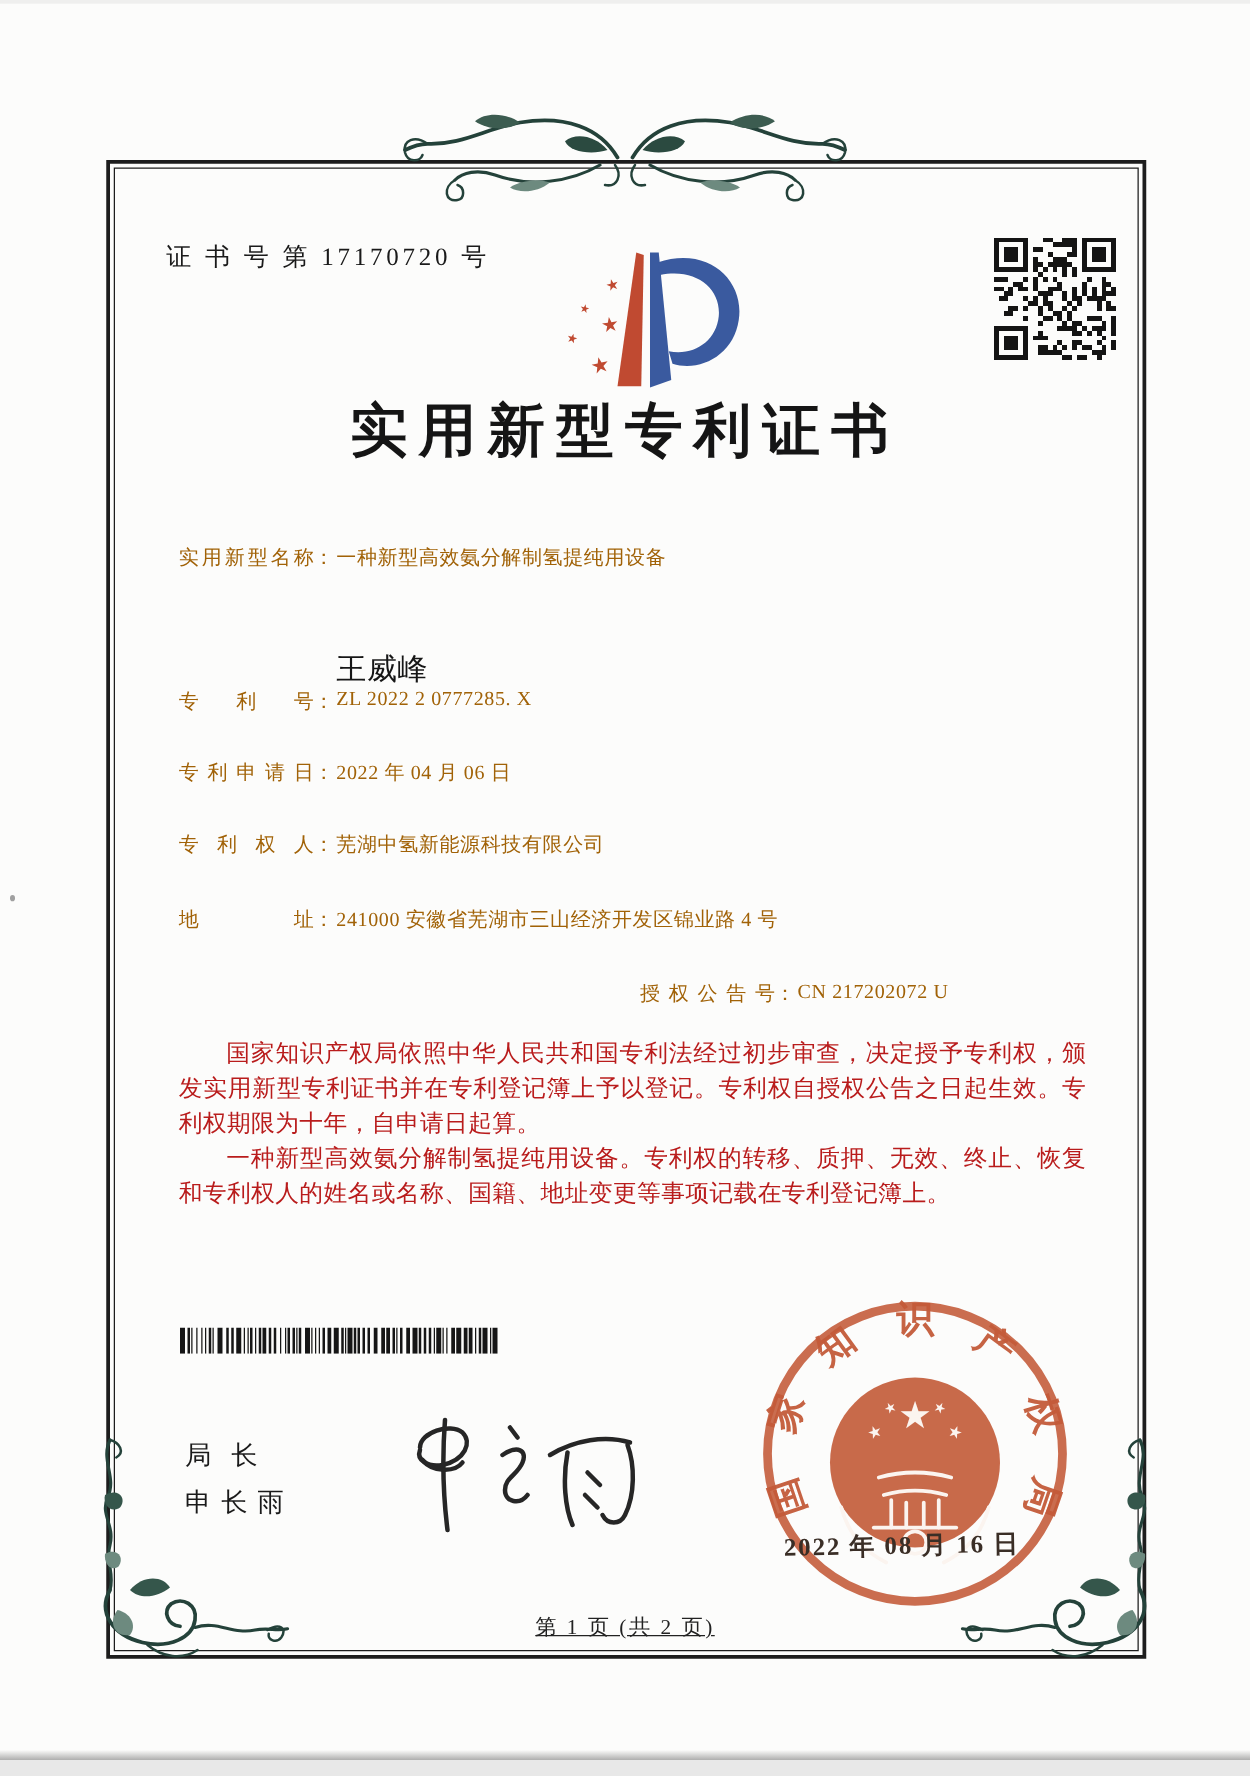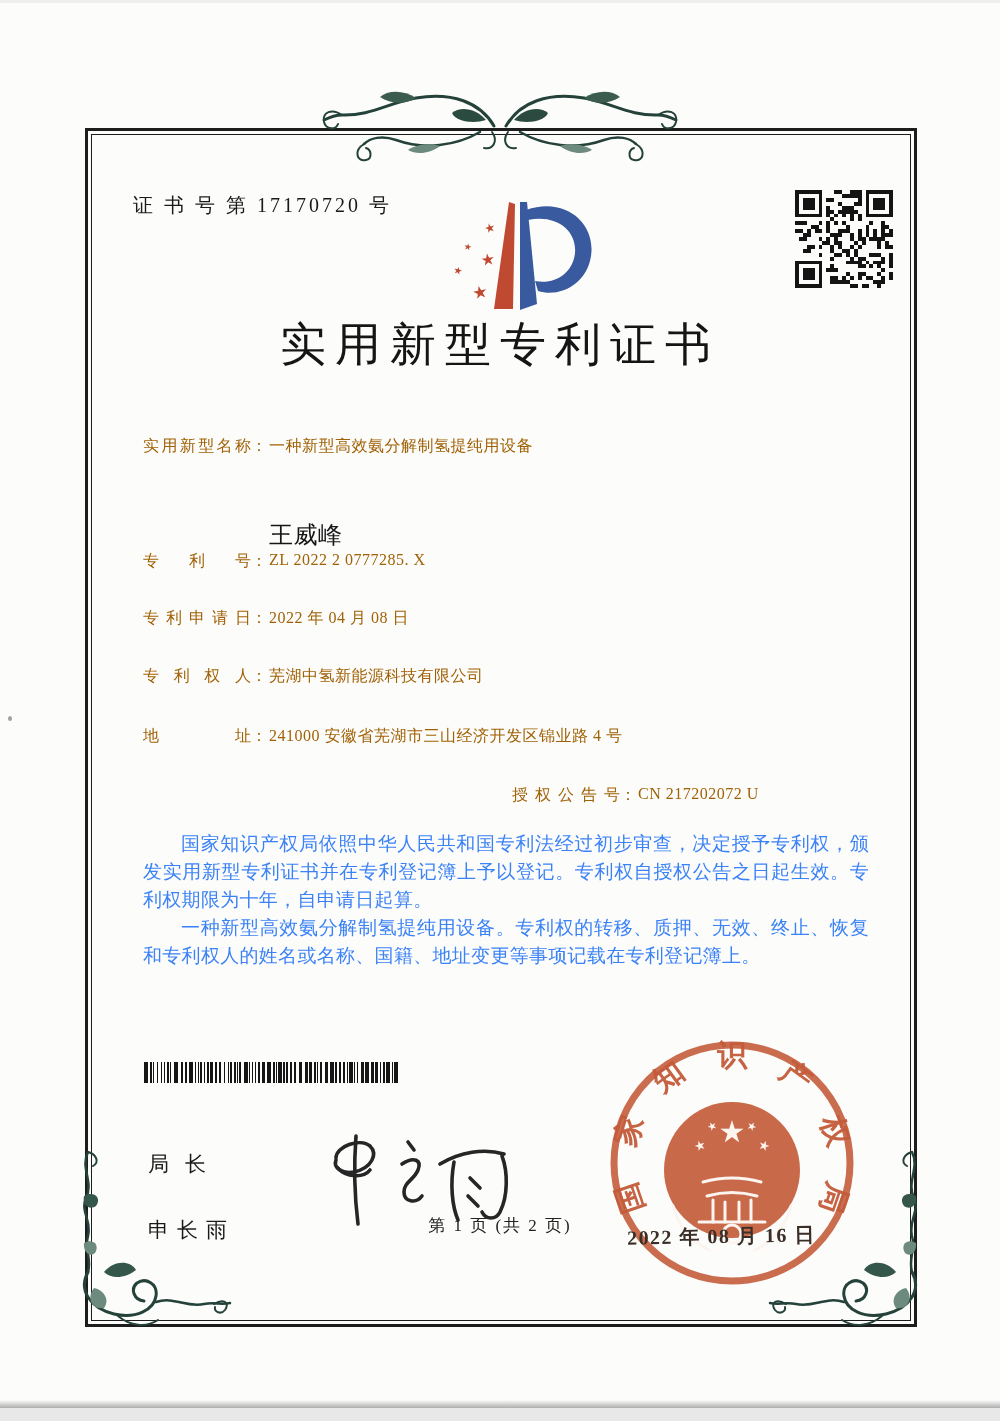--- a/index.html
+++ b/index.html
@@ -4,35 +4,35 @@
 <style>
   html,body{margin:0;padding:0;}
   body{background:#e8e8e8;font-family:"Liberation Serif","DejaVu Serif",serif;}
   .page{position:relative;width:1000px;height:1408px;margin:0 auto;background:#fcfcfb;overflow:hidden;color:#1a1a1a;}
   .frame{position:absolute;left:85px;top:128px;width:826px;height:1193px;border:3px solid #1d1d1d;}
   .frame-inner{position:absolute;inset:3px;border:1.5px solid #1d1d1d;}
   .deco{position:absolute;left:0;top:0;width:1000px;height:1421px;pointer-events:none;}
   .cert-no{position:absolute;left:133px;top:192px;font-size:20px;letter-spacing:3px;}
   .logo{position:absolute;left:438px;top:190px;width:165px;height:130px;}
   .qr{position:absolute;left:795px;top:190px;width:98px;height:98px;}
-  .title{position:absolute;left:0;right:0;top:314px;text-align:center;font-size:46px;font-weight:400;letter-spacing:9px;color:#151515;}
+  .title{position:absolute;left:0;right:0;top:314px;text-align:center;font-size:46px;font-weight:700;letter-spacing:9px;color:#151515;}
   .row{position:absolute;left:143px;font-size:16px;white-space:nowrap;color:#a16207;}
   .lbl{display:inline-block;width:108px;text-align:justify;text-align-last:justify;vertical-align:top;}
   .colon{display:inline-block;width:18px;vertical-align:top;}
   .val{display:inline-block;vertical-align:top;letter-spacing:0.5px;}
   .row2{position:absolute;left:269px;font-size:24px;color:#161616;letter-spacing:0.5px;}
-  .body-text{position:absolute;left:143px;top:830px;width:726px;font-size:19px;line-height:28px;color:#3b82f6;text-align:justify;}
+  .body-text{position:absolute;left:143px;top:830px;width:726px;font-size:19px;line-height:28px;color:#b91c1c;text-align:justify;}
   .body-text p{margin:0;text-indent:2em;letter-spacing:0.3px;}
   .barcode{position:absolute;left:143px;top:1062px;width:258px;height:21px;}
   .dir-title{position:absolute;left:148px;top:1150px;font-size:21px;letter-spacing:16px;}
-  .dir-name{position:absolute;left:148px;top:1188px;font-size:21px;letter-spacing:8px;margin-top:28px;}
+  .dir-name{position:absolute;left:148px;top:1188px;font-size:21px;letter-spacing:8px;}
   .signature{position:absolute;left:306px;top:1120px;width:212px;height:108px;}
   .seal{position:absolute;left:597px;top:1038px;width:270px;height:252px;opacity:0.93;}
   .seal-date{position:absolute;left:627px;top:1223px;font-size:20px;letter-spacing:1.5px;font-weight:600;color:#3a2e26;transform:rotate(-1deg);z-index:5;}
-  .footer{position:absolute;left:0;right:0;top:1214px;text-align:center;font-size:17px;letter-spacing:2px;color:#222;}
+  .footer{position:absolute;left:0;right:0;top:1290px;text-align:center;font-size:17px;letter-spacing:2px;color:#222;text-decoration:underline;}
   .dot-artifact{position:absolute;left:8px;top:716px;width:4px;height:5px;border-radius:50%;background:#6e6e6e;opacity:.65;}
   .scan-bottom{position:absolute;left:0;right:0;bottom:0;height:8px;background:linear-gradient(to bottom,rgba(120,120,120,0),rgba(110,110,110,.55));}
   .scan-top{position:absolute;left:0;right:0;top:0;height:3px;background:rgba(0,0,0,.05);}
 </style>
 </head>
 <body>
 
 <div class="page">
 
   <div class="scan-top"></div>
@@ -376,21 +376,21 @@
   <div class="title">实用新型专利证书</div>
 
   <div class="row" style="top:436px">
     <span class="lbl">实用新型名称</span><span class="colon">：</span><span class="val">一种新型高效氨分解制氢提纯用设备</span>
   </div>
   <div class="row2" style="top:519px">王威峰</div>
   <div class="row" style="top:551px">
     <span class="lbl">专利号</span><span class="colon">：</span><span class="val">ZL 2022 2 0777285. X</span>
   </div>
   <div class="row" style="top:608px">
-    <span class="lbl">专利申请日</span><span class="colon">：</span><span class="val">2022 年 04 月 08 日</span>
+    <span class="lbl">专利申请日</span><span class="colon">：</span><span class="val">2022 年 04 月 06 日</span>
   </div>
   <div class="row" style="top:666px">
     <span class="lbl">专利权人</span><span class="colon">：</span><span class="val">芜湖中氢新能源科技有限公司</span>
   </div>
   <div class="row" style="top:726px">
     <span class="lbl">地址</span><span class="colon">：</span><span class="val">241000 安徽省芜湖市三山经济开发区锦业路 4 号</span>
   </div>
   <div class="row" style="top:785px;left:512px">
     <span class="lbl">授权公告号</span><span class="colon">：</span><span class="val">CN 217202072 U</span>
   </div>

